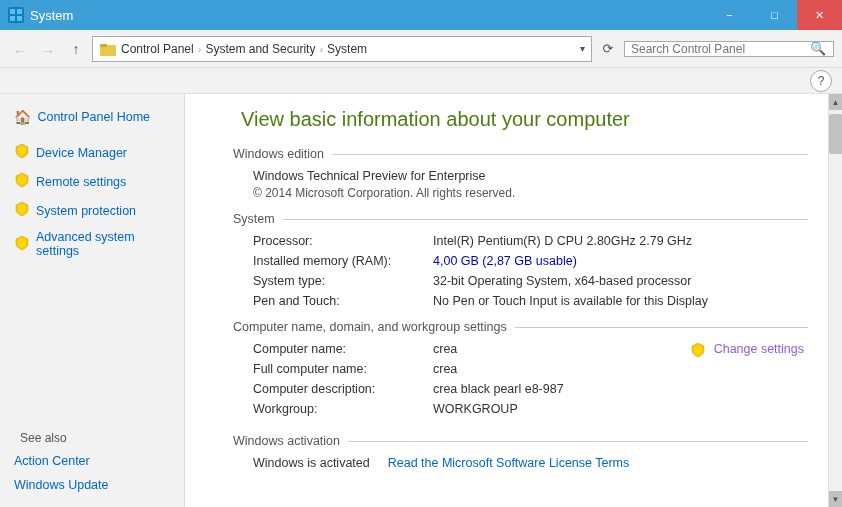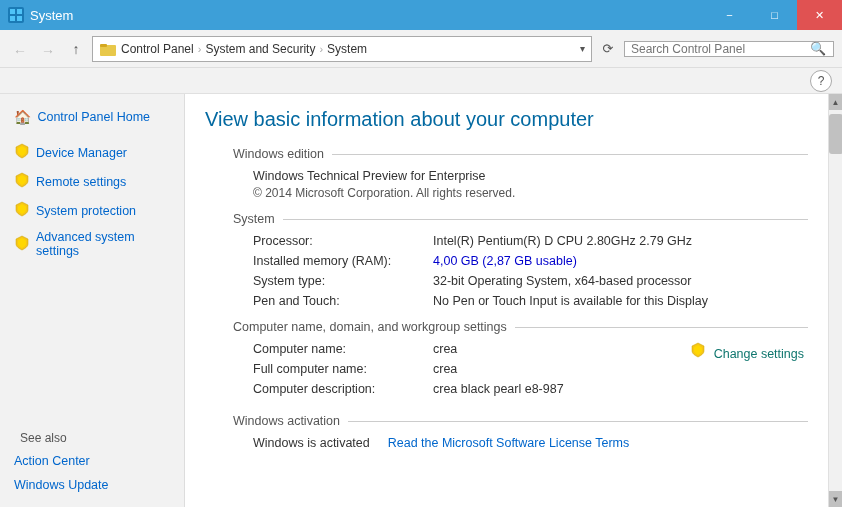--- a/index.html
+++ b/index.html
@@ -108,22 +108,23 @@
     
     .content {
       flex: 1;
       background: white;
       padding: 14px 20px;
       overflow-y: auto;
     }
     .page-title {
       font-size: 20px;
       font-weight: 300;
-      color: #0369a1;
+      color: #4d7c0f;
       margin-bottom: 16px;
+      margin-left: 36px;
     }
     .section { margin-bottom: 12px; margin-left: 28px; }
     .section-header {
       display: flex;
       align-items: center;
       font-size: 12.5px;
       color: #555;
       margin-bottom: 8px;
     }
     .section-header-text { white-space: nowrap; padding-right: 8px; }
@@ -133,26 +134,26 @@
       display: flex;
       margin-bottom: 6px;
       font-size: 12.5px;
     }
     .info-label { width: 180px; min-width: 180px; color: #333; }
     .info-value { color: #333; }
     .info-value.blue { color: #0000cc; font-size: 12.5px; }
     .edition-text { font-size: 12.5px; color: #333; margin-bottom: 3px; }
     .copyright-text { font-size: 12px; color: #555; }
     .change-settings-link {
-      color: #0f766e;
+      color: #8b5cf6;
       font-size: 12.5px;
       cursor: pointer;
       text-decoration: none;
       display: flex;
-      align-items: flex-end;
+      align-items: flex-start;
       gap: 8px;
     }
     .section-row-with-action {
       display: flex;
       justify-content: space-between;
       align-items: flex-start;
     }
     .activation-row {
       display: flex;
       align-items: center;
@@ -323,20 +324,24 @@
             <span class="info-value">crea</span>
           </div>
           <div class="info-row">
             <span class="info-label">Full computer name:</span>
             <span class="info-value">crea</span>
           </div>
           <div class="info-row">
             <span class="info-label">Computer description:</span>
             <span class="info-value">crea black pearl e8-987</span>
           </div>
+          <div class="info-row">
+            <span class="info-label">Workgroup:</span>
+            <span class="info-value">WORKGROUP</span>
+          </div>
         </div>
         <div style="padding-right:4px;padding-top:0px;">
           <a class="change-settings-link">
             <span>
               <svg width="16" height="16" viewBox="0 0 16 16">
                   <path d="M8 1 L14 4 L14 9 C14 12.5 8 15 8 15 C8 15 2 12.5 2 9 L2 4 Z" fill="#f5c518" stroke="#c8a000" stroke-width="0.5"></path>
                   <path d="M8 3 L12 5.5 L12 9 C12 11.2 8 13 8 13 C8 13 4 11.2 4 9 L4 5.5 Z" fill="#ffd700"></path>
                 </svg>
             </span>
             <span>Change settings</span>

